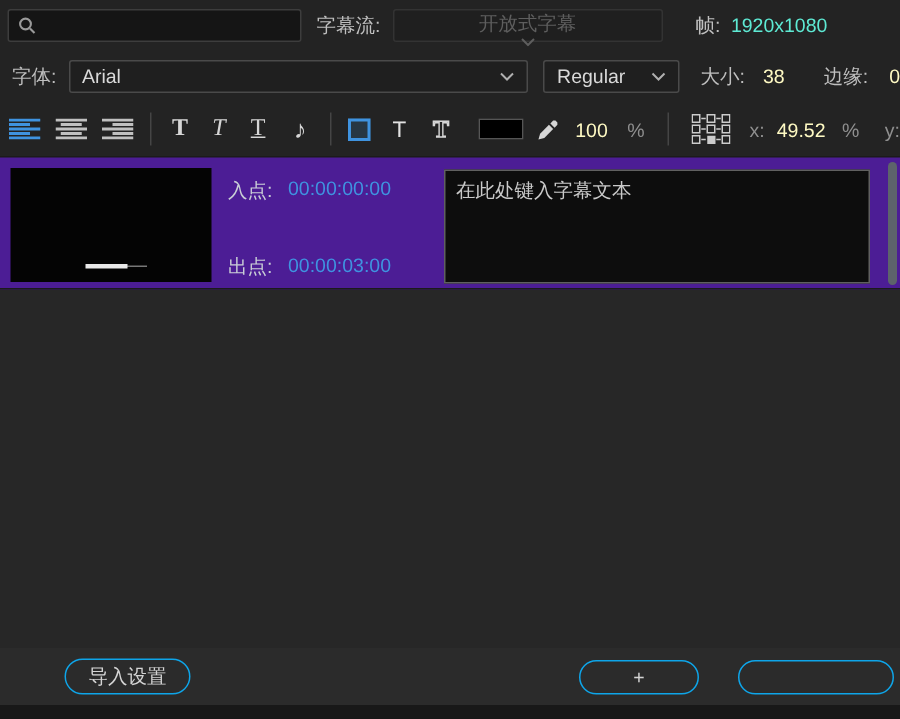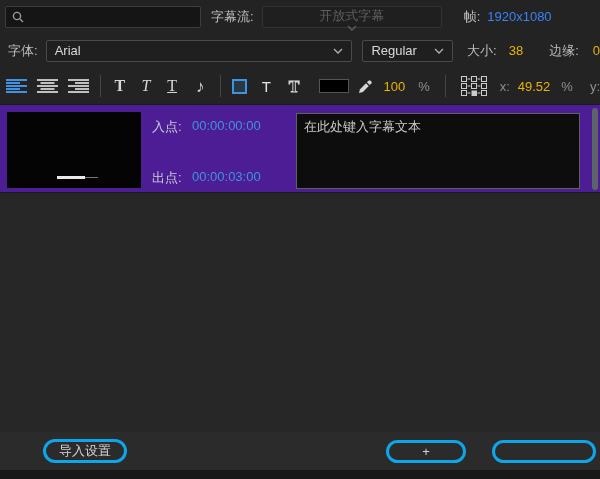--- a/index.html
+++ b/index.html
@@ -9,21 +9,21 @@
     position:relative; width:600px; height:479px;
     background:#232323; overflow:hidden; color:#c4c4c4; font-size:13px;
   }
   
   .row { display:flex; align-items:center; }
   .topbar    { height:33px; }
   .fontrow   { height:35px;justify-content:flex-end; }
   .toolbar   { height:36px; padding-left:6px; }
   .label { color:#bfbfbf; white-space:nowrap; }
   .dim   { color:#8f8f8f; }
-  .blue  { color:#eab308; }
+  .blue  { color:#fef9c3; }
   
   .searchbox {
     margin-left:5px; width:196px; height:22px; background:#151515;
     border:1px solid #3d3d3d; border-radius:2px;
     display:flex; align-items:center; padding:0 6px; gap:5px;
   }
   .searchbox input {
     flex:1; background:transparent; border:none; outline:none;
     color:#d8d8d8; font-size:12px; font-family:inherit; min-width:0;
   }
@@ -65,21 +65,21 @@
     color:#c9c9c9; font-size:13px; padding:4px 7px; line-height:1.4;
   }
   .scrollthumb {
     position:absolute; right:2px; top:3px; width:6px; height:82px;
     background:#5d636b; border-radius:3px;
   }
   
   .listarea { height:239px; background:#272727; }
   .footer { height:38px; background:#2b2b2b; display:flex; align-items:center; }
   .pill {
-    height:24px; border:3px solid #0ea5e9; border-radius:12px; background:transparent;
+    height:24px; border:1px solid #0ea5e9; border-radius:12px; background:transparent;
     color:#d4d4d4; font-size:13px; font-family:inherit;
     display:flex; align-items:center; justify-content:center; cursor:default;
   }
   .bottomstrip { height:9px; background:#181818; }
   svg { display:block; }
 </style>
 </head>
 <body>
 
 <div class="panel">
@@ -97,21 +97,21 @@
     <span class="label" style="margin-left:10px">字幕流:</span>
     <div class="select disabled" style="margin-left:8px;width:180px">
       <span>开放式字幕</span>
       <span>
         <svg width="10" height="6" viewBox="0 0 10 6">
             <polyline points="1,1 5,5 9,1" fill="none" stroke="#b0b0b0" stroke-width="1.3"></polyline>
           </svg>
       </span>
     </div>
     <span class="label" style="margin-left:22px">帧:</span>
-    <span style="margin-left:7px;color:#3b82f6">1920x1080</span>
+    <span style="margin-left:7px;color:#5eead4">1920x1080</span>
   </div>
 
   <div class="row fontrow">
     <span class="label" style="margin-left:8px">字体:</span>
     <div class="select" style="margin-left:8px;width:312px">
       <span>Arial</span>
       <span>
         <svg width="10" height="6" viewBox="0 0 10 6">
             <polyline points="1,1 5,5 9,1" fill="none" stroke="#b0b0b0" stroke-width="1.3"></polyline>
           </svg>

